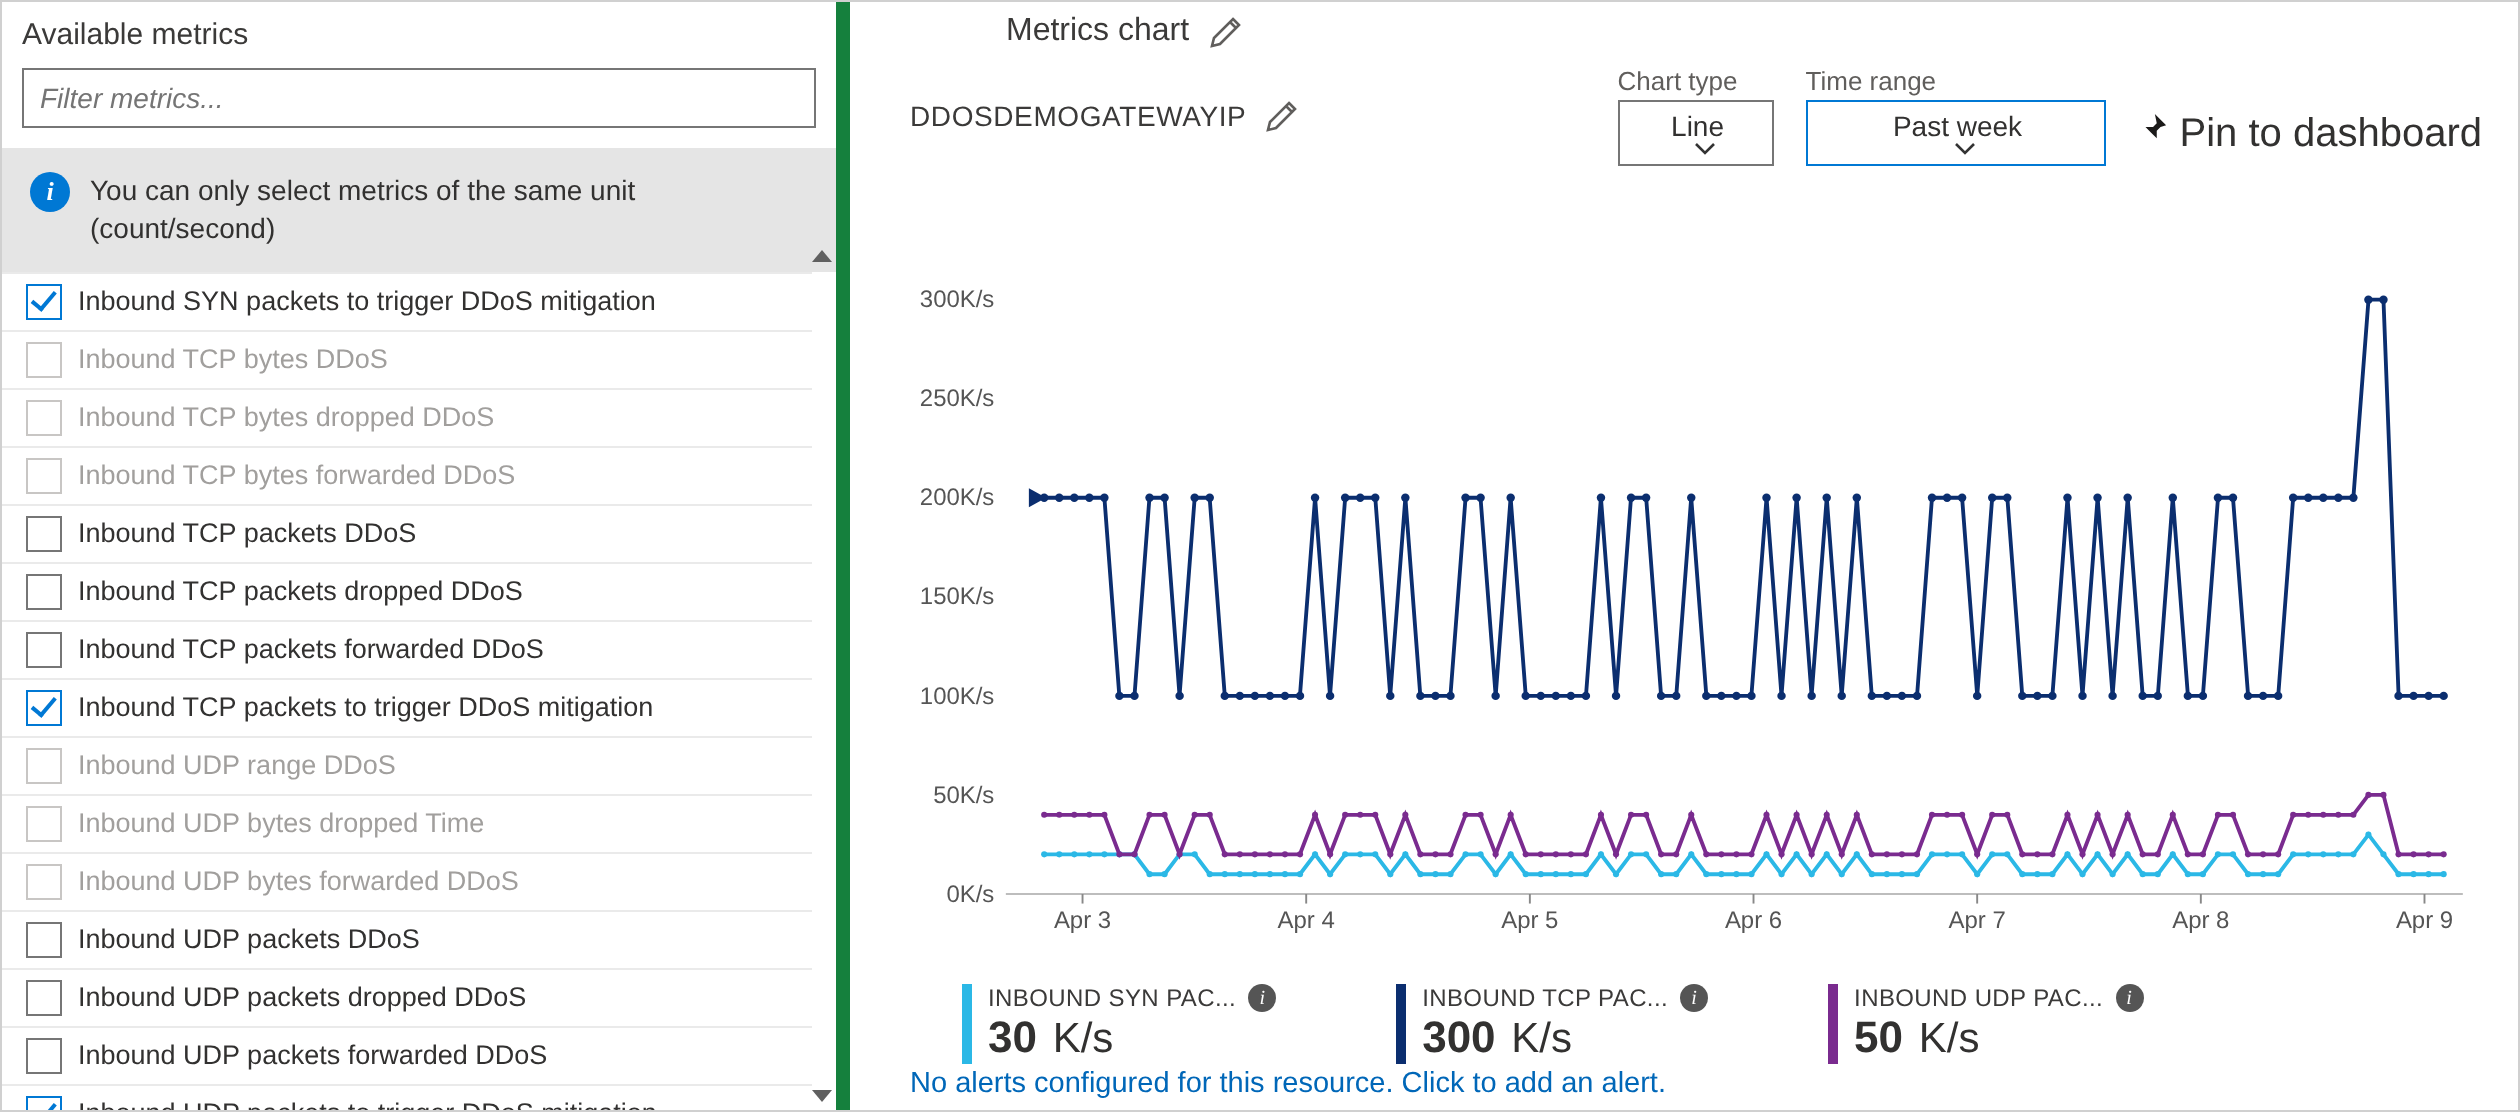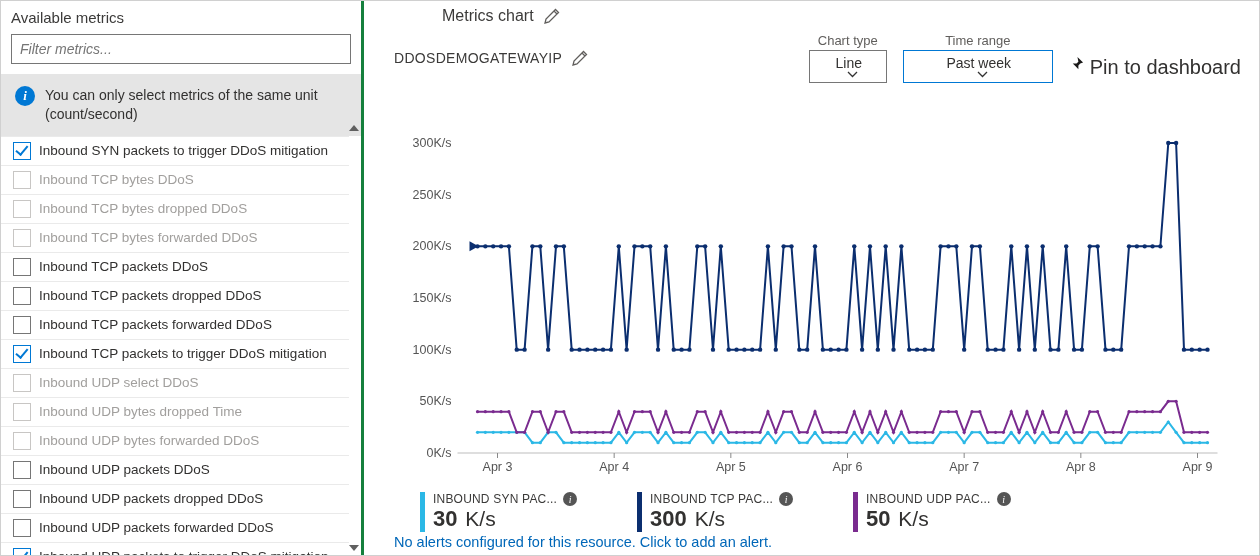--- a/index.html
+++ b/index.html
@@ -9,22 +9,22 @@
     font-size: 13px;
     color: #323130;
     width: 1260px;
     height: 556px;
     overflow: hidden;
     background: #fff;
   }
   .container { display: flex; height: 100%; border: 1px solid #d0d0d0; }
   
   .sidebar {
-    width: 363px;
-    border-right: 3px solid #15803d;
+    width: 424px;
+    border-right: 7px solid #15803d;
     display: flex;
     flex-direction: column;
     padding: 6px 0 0 0;
     position: relative;
   }
   .sidebar-title { font-size: 15px; padding: 2px 10px 8px 10px; color: #3b3a39; }
   .filter-wrap { padding: 0 10px 10px 10px; }
   .filter-input {
     width: 100%;
     font-family: inherit;
@@ -85,21 +85,21 @@
   .scrollbar-hint .down { border-top: 6px solid #606060; bottom: 4px; }
 
   
   .main { flex: 1; padding: 6px 18px 0 30px; display: flex; flex-direction: column; }
   .main-header-row { display: flex; align-items: center; gap: 10px; }
   .main-title { font-size: 16px; color: #3b3a39; margin-left: 48px; }
   .edit-icon { width: 16px; height: 16px; color: #605e5c; cursor: pointer; }
   .subtitle-row { display: flex; align-items: center; gap: 10px; margin-top: 8px; justify-content: space-between; }
   .subtitle { font-size: 14px; color: #3b3a39; letter-spacing: 0.3px; }
   .controls { display: flex; align-items: flex-end; gap: 16px; }
-  .control-group { display: flex; flex-direction: column; align-items: center; }
+  .control-group { display: flex; flex-direction: column; }
   .control-label { font-size: 13px; color: #605e5c; }
   .select-box {
     border: 1px solid #767676; padding: 4px 6px 4px 8px;
     font-size: 14px; display: flex; align-items: center; justify-content: space-between;
     min-width: 78px; cursor: pointer; margin-top: 2px; flex-direction: column;
   }
   .select-box.highlight { border-color: #0078d4; min-width: 150px; }
   .chev { margin-left: 8px; }
   .pin-btn { display: flex; align-items: flex-start; gap: 6px; font-size: 20px; cursor: pointer; padding-bottom: 4px; }
   .pin-icon { width: 15px; height: 15px; }
@@ -164,21 +164,21 @@
         <div class="metric-row">
           <span class="cbx"></span>
           <span class="metric-label">Inbound TCP packets forwarded DDoS</span>
         </div>
         <div class="metric-row checked">
           <span class="cbx"></span>
           <span class="metric-label">Inbound TCP packets to trigger DDoS mitigation</span>
         </div>
         <div class="metric-row disabled">
           <span class="cbx"></span>
-          <span class="metric-label">Inbound UDP select DDoS</span>
+          <span class="metric-label">Inbound UDP range DDoS</span>
         </div>
         <div class="metric-row disabled">
           <span class="cbx"></span>
           <span class="metric-label">Inbound UDP bytes dropped Time</span>
         </div>
         <div class="metric-row disabled">
           <span class="cbx"></span>
           <span class="metric-label">Inbound UDP bytes forwarded DDoS</span>
         </div>
         <div class="metric-row">

